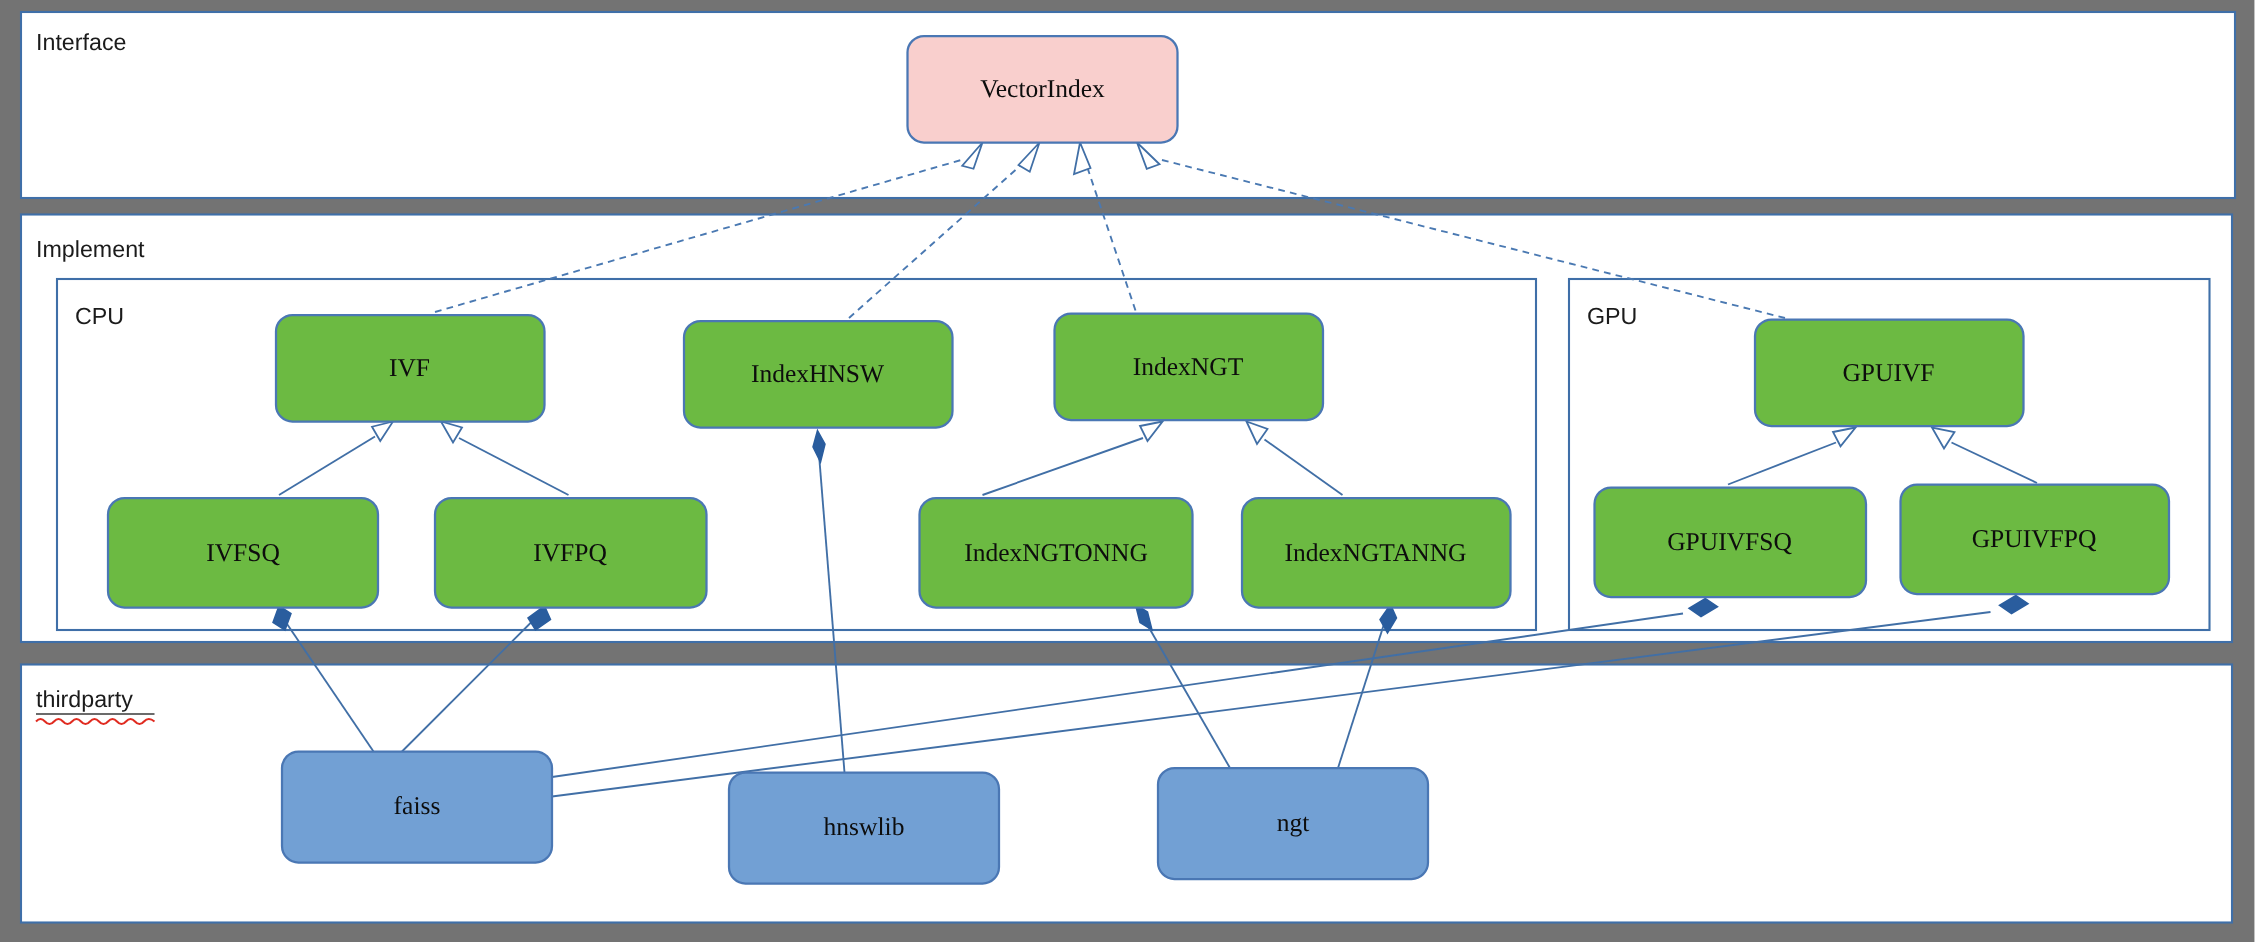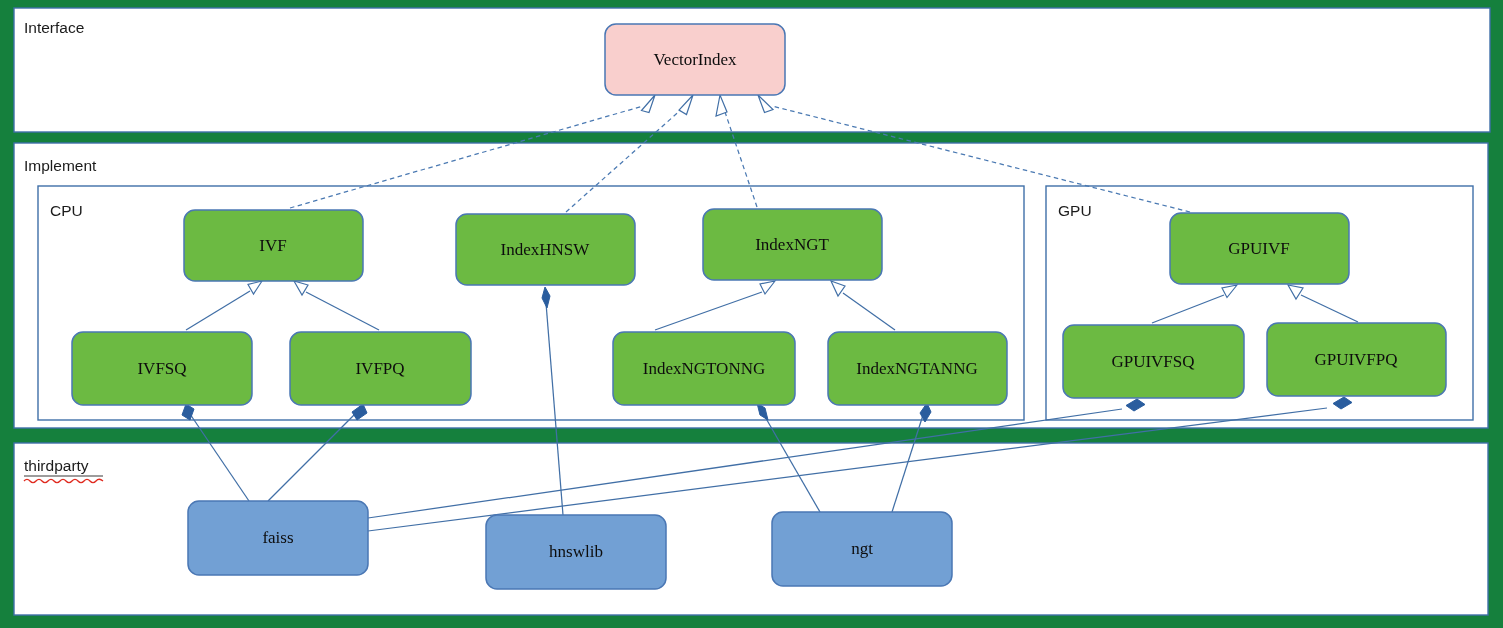--- a/index.html
+++ b/index.html
@@ -1,17 +1,17 @@
 <!DOCTYPE html>
 <html><head>
 <meta charset="utf-8">
 <style>
   html,body{margin:0;padding:0;background:#ffffff;}
   body{font-family:"Liberation Sans",sans-serif;}
-  #stage{position:relative;width:1503px;height:628px;background:#15803d;overflow:hidden;}
+  #stage{position:relative;width:1503px;height:628px;background:#737373;overflow:hidden;}
   #diagram{position:absolute;left:0;top:0;width:1503px;height:628px;}
   .container-rect{fill:#ffffff;stroke:#3f6fa8;stroke-width:1.4;}
   .container-label{font-family:"Liberation Sans",sans-serif;font-size:15.5px;fill:#1b1b1b;}
   .node-rect{stroke:#4a77b4;stroke-width:1.5;}
   .node-green{fill:#6cba42;}
   .node-pink{fill:#f9cfcd;}
   .node-blue{fill:#72a0d4;}
   .node-label{font-family:"Liberation Serif",serif;font-size:17px;fill:#0d0d0d;text-anchor:middle;dominant-baseline:middle;}
   .edge-solid{stroke:#416fa6;stroke-width:1.25;fill:none;}
   .edge-dashed{stroke:#4a79b2;stroke-width:1.25;fill:none;stroke-dasharray:4.5 3.5;}

